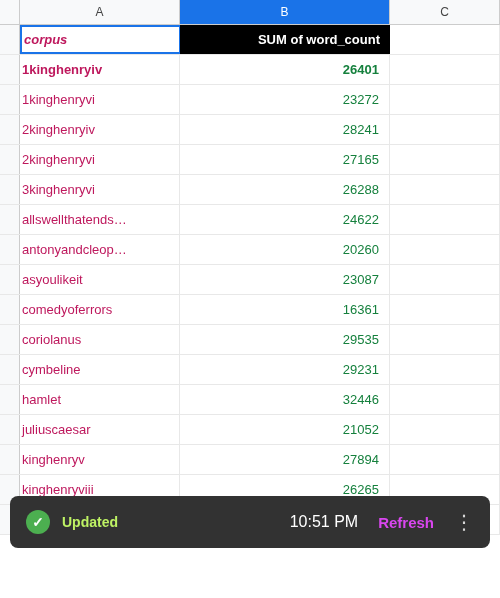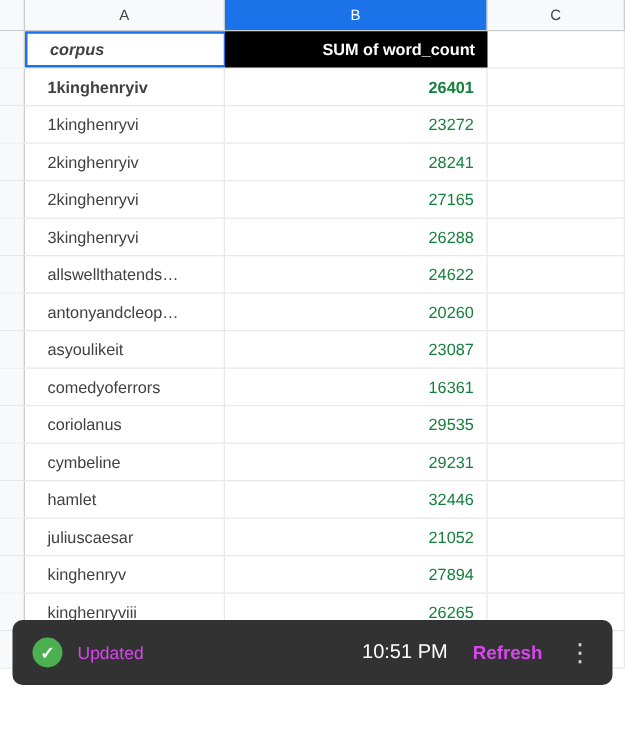--- a/index.html
+++ b/index.html
@@ -91,23 +91,23 @@
       font-size: 11px;
       color: #444;
     }
 
     .cell-a {
       width: 160px;
       min-width: 160px;
       border-right: 1px solid #e8e8e8;
       display: flex;
       align-items: center;
-      padding-left: 18px;
+      padding-left: 2px;
       font-size: 13px;
-      color: #404040;
+      color: #be185d;
       overflow: hidden;
       white-space: nowrap;
     }
 
     
     .header-row .cell-a {
       font-style: italic;
       background: #fff;
       border: 2px solid #1a73e8;
       border-right: 1px solid #1a73e8;
@@ -174,23 +174,24 @@
     }
 
     .toast-check::after {
       content: '✓';
       color: white;
       font-size: 14px;
       font-weight: bold;
     }
 
     .toast-text {
-      color: #d946ef;
+      color: #bef264;
       font-size: 14px;
       flex: 1;
+      font-weight: bold;
     }
 
     .toast-time {
       color: #fff;
       font-size: 16px;
       margin-left: 4px;
     }
 
     .toast-refresh {
       color: #d946ef;

